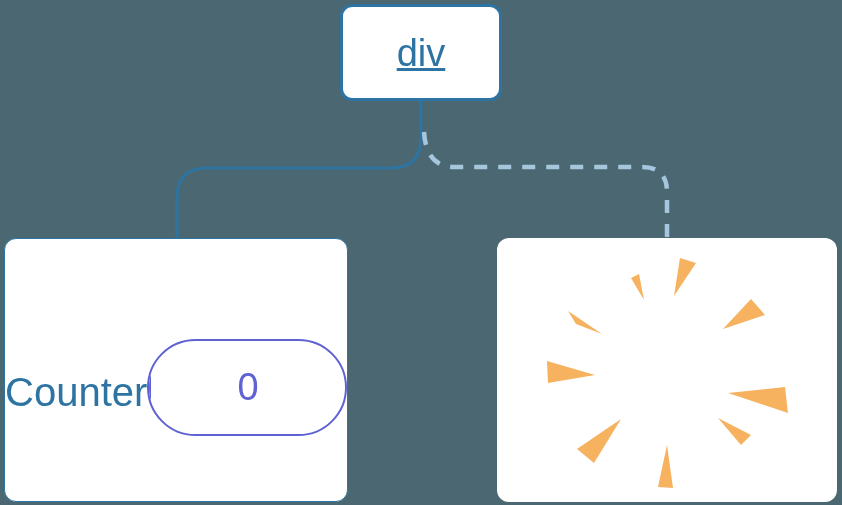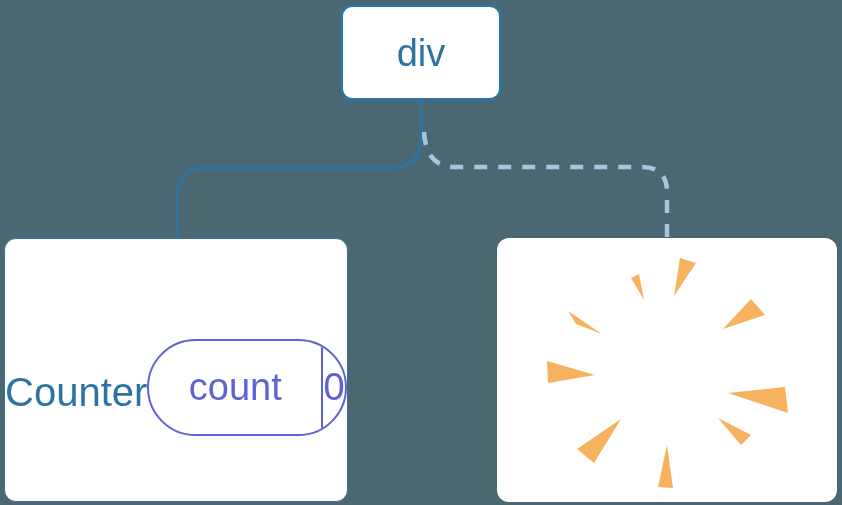--- a/index.html
+++ b/index.html
@@ -31,20 +31,21 @@
     display: flex;
     align-items: center;
     justify-content: center;
     z-index: 2;
   }
   .node-root .label {
     color: #2E74A2;
     font-size: 38px;
     font-weight: 500;
     line-height: 1;
+    text-decoration: underline;
   }
   .card {
     position: absolute;
     top: 238px;
     height: 264px;
     background: #ffffff;
     border-radius: 12px;
     box-sizing: border-box;
     z-index: 2;
   }
@@ -105,21 +106,20 @@
     <path d="M424 132 Q426 167 455 167 H642 Q667 167 667 192 V238" stroke-width="4.5" stroke-dasharray="13 11" fill="none" stroke="#A5C6DD"></path>
   </svg>
 
   <div class="node-root">
     <span class="label">div</span>
   </div>
 
   <div class="card card-counter">
     <div class="title">Counter</div>
     <div class="state-pill">
-      <div class="cell cell-name">count</div>
       <div class="cell cell-value">0</div>
     </div>
   </div>
 
   <div class="card card-poof">
     <svg width="340" height="264" viewBox="0 0 340 264" xmlns="http://www.w3.org/2000/svg">
       <g fill="#F6B25E">
         <polygon points="147,62 134,40 142,36"></polygon>
         <polygon points="177,58 183,20 199,25"></polygon>
         <polygon points="226,91 254,61 268,77"></polygon>

